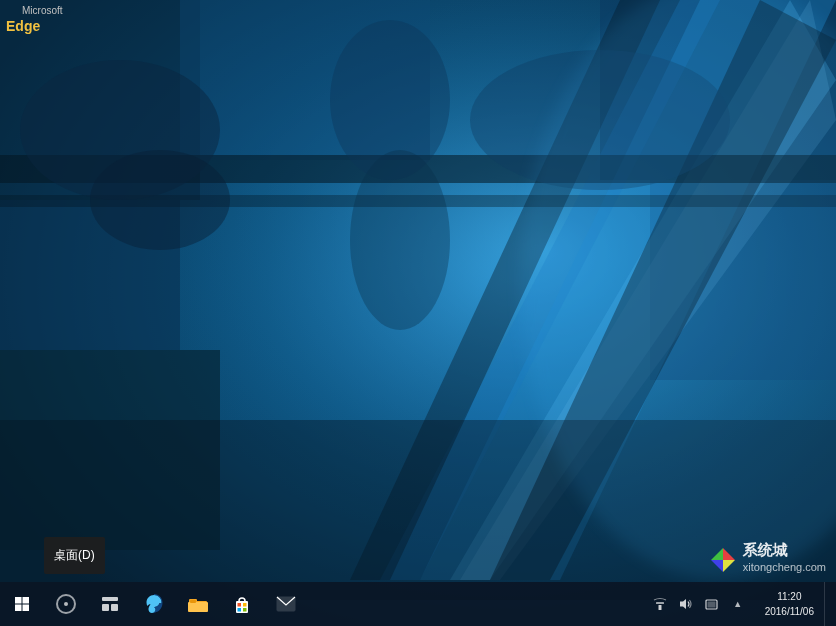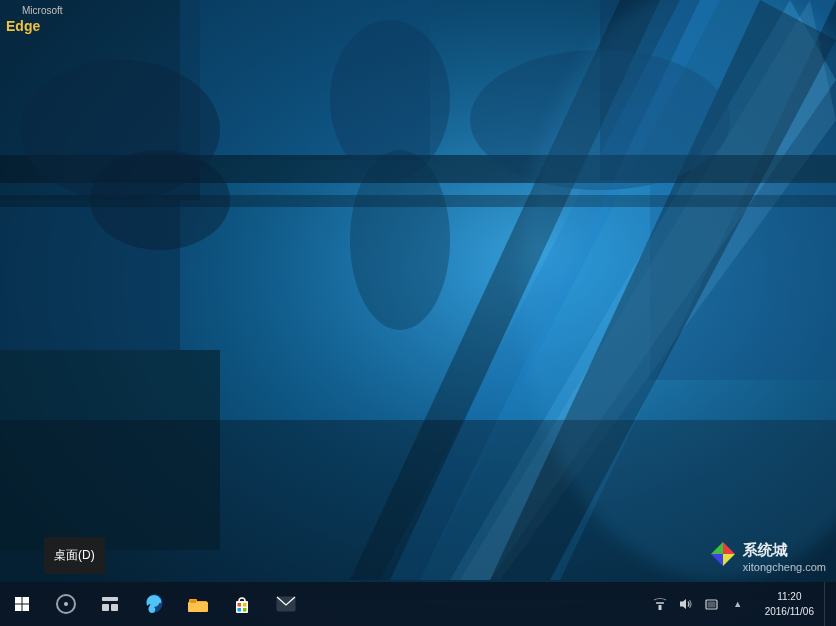--- a/index.html
+++ b/index.html
@@ -192,21 +192,21 @@
       border-left: 1px solid rgba(255,255,255,0.15);
       cursor: pointer;
     }
 
     
     #watermark {
       position: absolute;
       bottom: 52px;
       right: 10px;
       display: flex;
-      align-items: flex-start;
+      align-items: flex-end;
       gap: 6px;
       color: rgba(255,255,255,0.85);
       font-size: 13px;
       font-weight: 500;
     }
 
     .watermark-diamond {
       width: 28px;
       height: 28px;
       position: relative;

